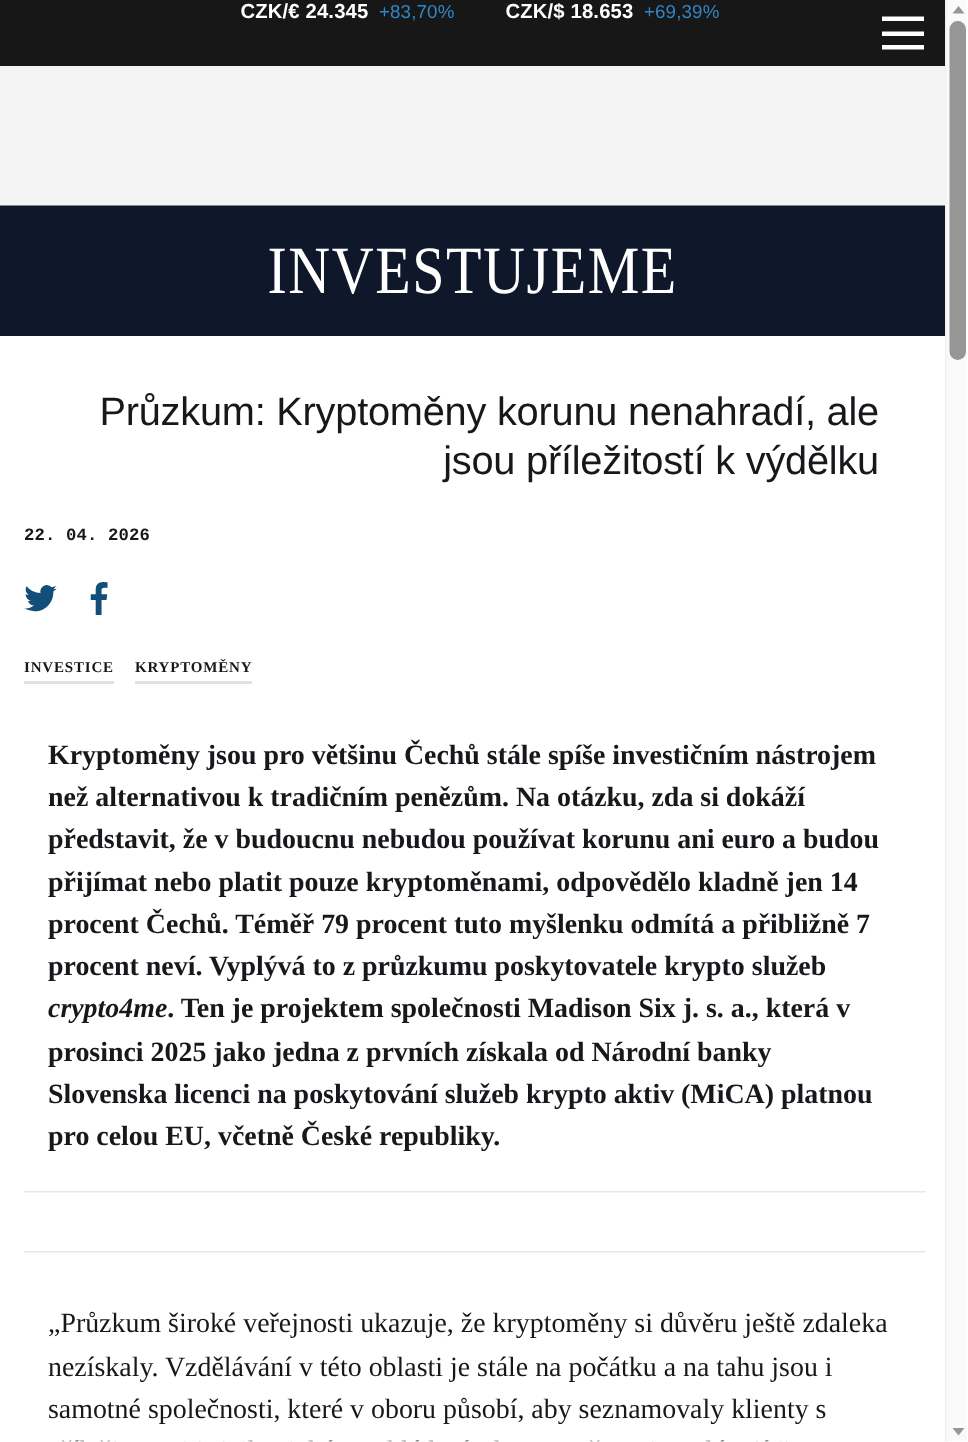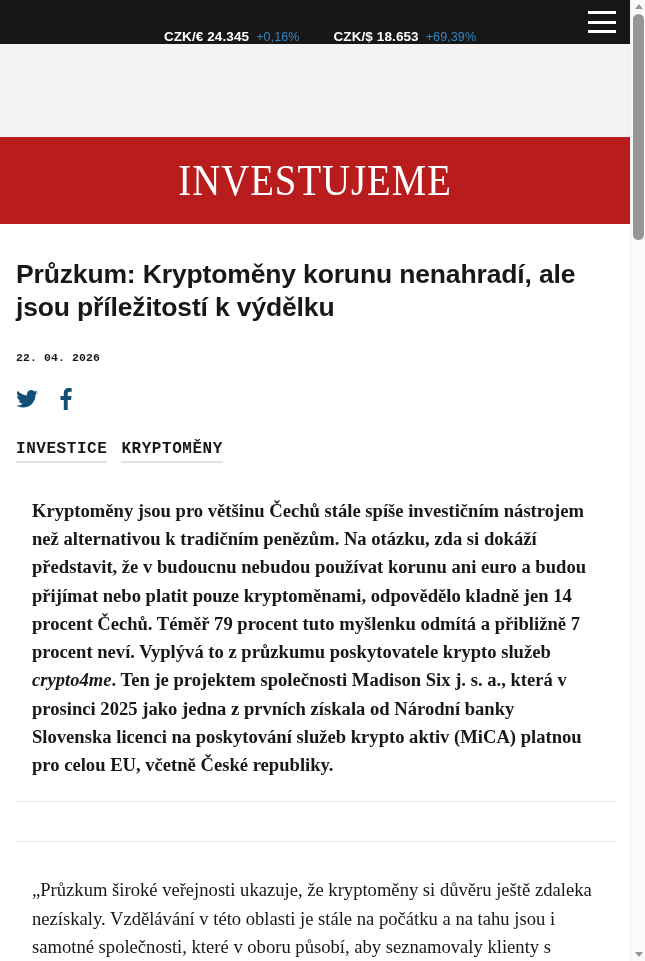--- a/index.html
+++ b/index.html
@@ -24,21 +24,21 @@
     overflow: hidden;
     background: #ffffff;
   }
 
   
   .topbar {
     position: relative;
     height: 44px;
     background: #171717;
     display: flex;
-    align-items: flex-end;
+    align-items: flex-start;
     justify-content: center;
   }
   .ticker-group {
     display: flex;
     align-items: center;
     gap: 34px;
     margin-left: 10px;
   }
   .ticker {
     display: flex;
@@ -81,21 +81,21 @@
 
   
   .gap-strip {
     height: 93px;
     background: #f3f3f4;
   }
 
   
   .masthead {
     height: 87px;
-    background: #b91c1c;
+    background: #0f172a;
     display: flex;
     align-items: center;
     justify-content: center;
   }
   .logo {
     color: #ffffff;
     font-family: "Liberation Serif", serif;
     font-size: 45px;
     letter-spacing: 1.2px;
     font-weight: 400;
@@ -107,26 +107,27 @@
 
   
   .article {
     padding: 0 16px;
     background: #ffffff;
   }
   .article-title {
     font-family: "Liberation Sans", sans-serif;
     font-size: 26.5px;
     line-height: 1.26;
-    font-weight: 700;
+    font-weight: 400;
     color: #16181b;
     margin: 0;
     padding-top: 34px;
     letter-spacing: -0.15px;
     max-width: 570px;
+    text-align: right;
   }
   .article-date {
     font-family: Liberation Mono, monospace;
     font-size: 11.5px;
     font-weight: bold;
     color: #16181b;
     margin-top: 26px;
     letter-spacing: 0.1px;
   }
 
@@ -145,22 +146,22 @@
   }
   .social-icon svg { display: block; }
 
   .tag-row {
     display: flex;
     align-items: center;
     gap: 14px;
     margin-top: 28px;
   }
   .tag {
-    font-family: Liberation Mono, monospace;
-    font-size: 16px;
+    font-family: Liberation Serif, serif;
+    font-size: 10px;
     font-weight: bold;
     letter-spacing: 0.55px;
     color: #16181b;
     text-decoration: none;
     border-bottom: 2px solid #dfe2e5;
     padding-bottom: 3px;
     cursor: pointer;
   }
 
   .body-text {
@@ -234,21 +235,21 @@
 </style>
 </head>
 <body>
 
 <div class="viewport">
 
   <div class="topbar">
     <div class="ticker-group">
       <div class="ticker">
         <span class="ticker-label">CZK/€ 24.345</span>
-        <span class="ticker-change">+0,16%</span>
+        <span class="ticker-change">+83,70%</span>
       </div>
       <div class="ticker">
         <span class="ticker-label">CZK/$ 18.653</span>
         <span class="ticker-change">+69,39%</span>
       </div>
     </div>
     <div class="hamburger">
       <span></span>
       <span></span>
       <span></span>

